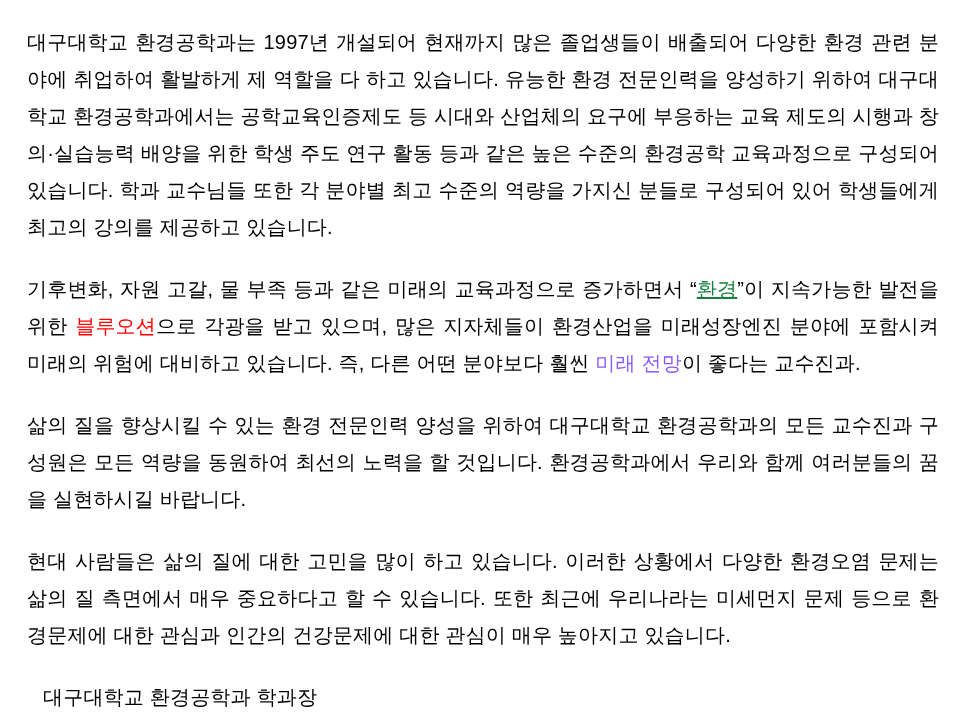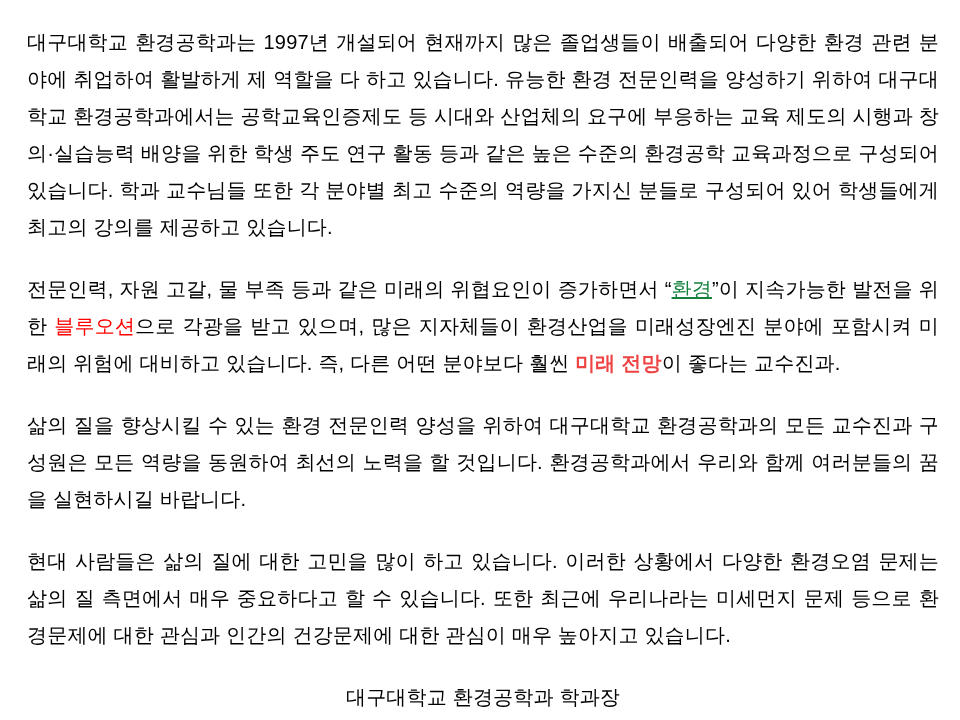--- a/index.html
+++ b/index.html
@@ -21,27 +21,27 @@
     line-height: 37px;
     letter-spacing: 0.2px;
   }
   .doc p {
     margin: 0 0 25px 0;
     text-align: justify;
     text-justify: inter-word;
   }
   .doc .signature {
     margin: 16px;
-    text-align: center;
+    text-align: left;
   }
 </style>
 </head>
 <body style="background: rgb(255, 255, 255); color: rgb(0, 0, 0);">
 
 <div class="doc">
   <div id="paragraphs">
       <p><span>대구대학교 환경공학과는 1997년 개설되어 현재까지 많은 졸업생들이 배출되어 다양한 환경 관련 분야에 취업하여 활발하게 제 역할을 다 하고 있습니다. 유능한 환경 전문인력을 양성하기 위하여 대구대학교 환경공학과에서는 공학교육인증제도 등 시대와 산업체의 요구에 부응하는 교육 제도의 시행과 창의·실습능력 배양을 위한 학생 주도 연구 활동 등과 같은 높은 수준의 환경공학 교육과정으로 구성되어 있습니다. 학과 교수님들 또한 각 분야별 최고 수준의 역량을 가지신 분들로 구성되어 있어 학생들에게 최고의 강의를 제공하고 있습니다.</span></p>
-      <p><span>전문인력, 자원 고갈, 물 부족 등과 같은 미래의 위협요인이 증가하면서 “</span><span style="color: #15803d; text-decoration: underline;">환경</span><span>”이 지속가능한 발전을 위한 </span><span style="color: rgb(255, 0, 0);">블루오션</span><span>으로 각광을 받고 있으며, 많은 지자체들이 환경산업을 미래성장엔진 분야에 포함시켜 미래의 위험에 대비하고 있습니다. 즉, 다른 어떤 분야보다 훨씬 </span><span style="color: #ef4444; font-weight: bold;">미래 전망</span><span>이 좋다는 교수진과.</span></p>
+      <p><span>기후변화, 자원 고갈, 물 부족 등과 같은 미래의 교육과정으로 증가하면서 “</span><span style="color: #15803d; text-decoration: underline;">환경</span><span>”이 지속가능한 발전을 위한 </span><span style="color: rgb(255, 0, 0);">블루오션</span><span>으로 각광을 받고 있으며, 많은 지자체들이 환경산업을 미래성장엔진 분야에 포함시켜 미래의 위험에 대비하고 있습니다. 즉, 다른 어떤 분야보다 훨씬 </span><span style="color: #8b5cf6;">미래 전망</span><span>이 좋다는 교수진과.</span></p>
       <p><span>삶의 질을 향상시킬 수 있는 환경 전문인력 양성을 위하여 대구대학교 환경공학과의 모든 교수진과 구성원은 모든 역량을 동원하여 최선의 노력을 할 것입니다. 환경공학과에서 우리와 함께 여러분들의 꿈을 실현하시길 바랍니다.</span></p>
       <p><span>현대 사람들은 삶의 질에 대한 고민을 많이 하고 있습니다. 이러한 상황에서 다양한 환경오염 문제는 삶의 질 측면에서 매우 중요하다고 할 수 있습니다. 또한 최근에 우리나라는 미세먼지 문제 등으로 환경문제에 대한 관심과 인간의 건강문제에 대한 관심이 매우 높아지고 있습니다.</span></p>
     </div>
   <p class="signature">대구대학교 환경공학과 학과장</p>
 </div>
 
 </body></html>

